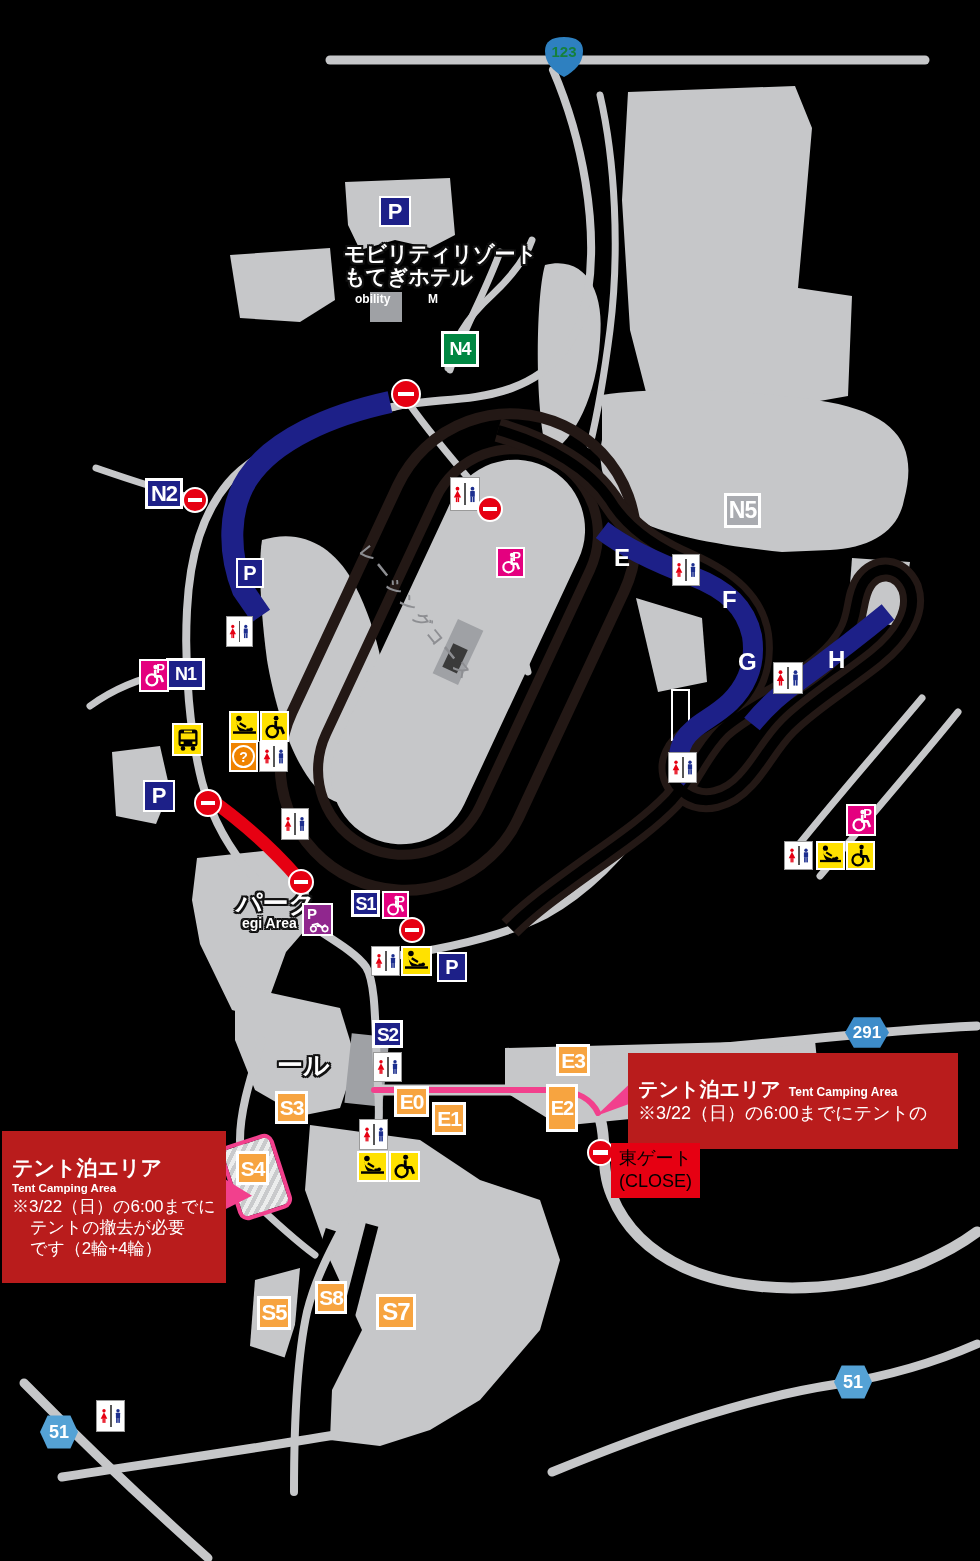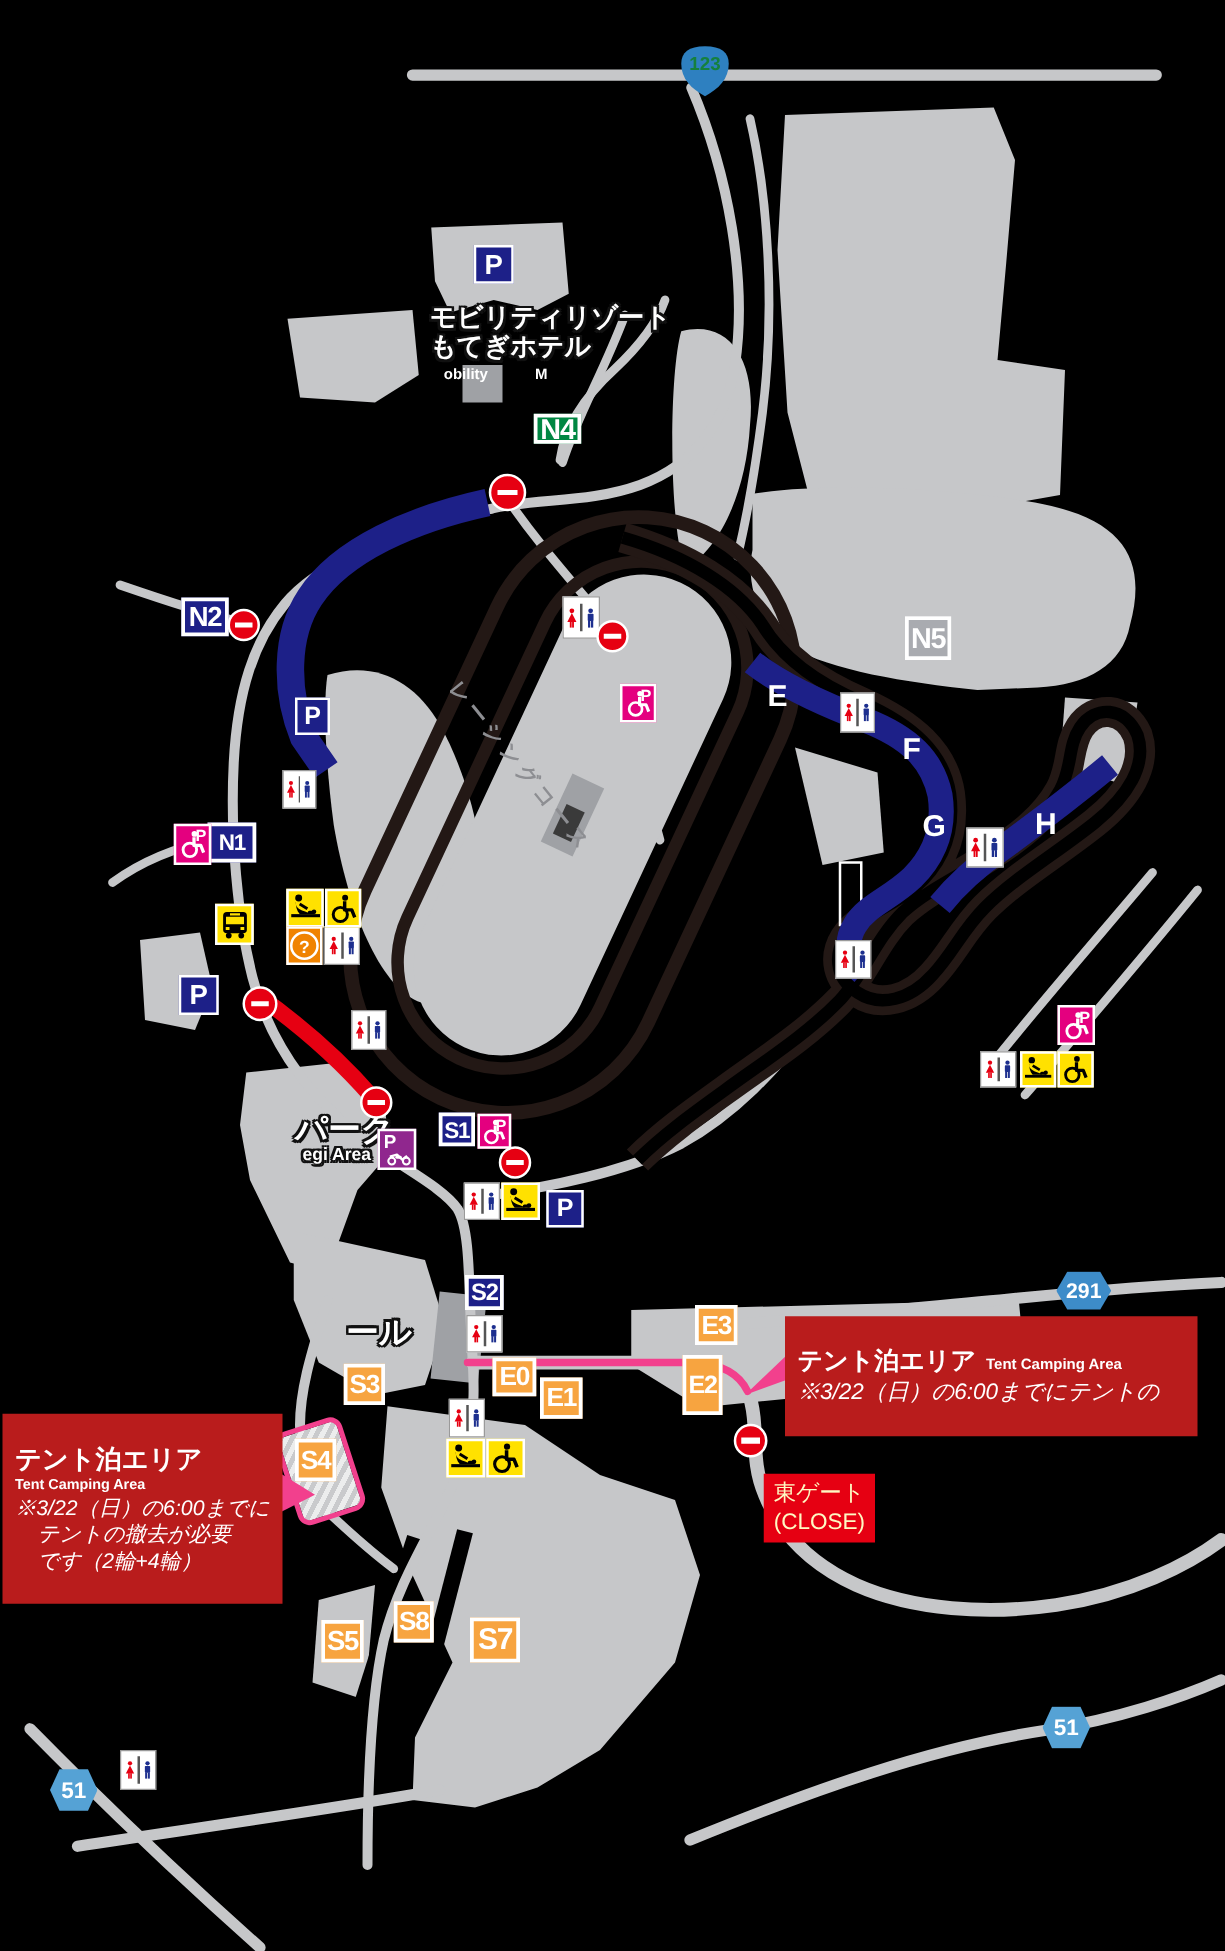--- a/index.html
+++ b/index.html
@@ -43,24 +43,24 @@
   
   .olab{color:#fff;font-weight:bold;white-space:nowrap;
         text-shadow:-2px -2px 0 #111,2px -2px 0 #111,-2px 2px 0 #111,2px 2px 0 #111,
                     0 -2px 0 #111,0 2px 0 #111,-2px 0 0 #111,2px 0 0 #111;}
   .slab{color:#fff;white-space:nowrap;}
   .tsec{color:#fff;font-weight:bold;font-size:24px;white-space:nowrap;}
   
   .callout{background:#b91c1c;color:#fff;padding:24px 10px;line-height:1.25;}
   .callout .ttl{font-weight:bold;font-size:20px;display:inline-block;}
   .callout .sub{font-size:12px;font-weight:bold;display:inline-block;margin-left:8px;}
-  .callout .ln{font-size:18px;white-space:nowrap;font-style:italic;}
+  .callout .ln{font-size:18px;white-space:nowrap;}
   .callout .ind{padding-left:18px;}
   .ptr{background:#f2408d;}
-  .eastgate{background:#e60012;color:#fef9c3;font-size:18px;line-height:1.3;padding:4px 8px;white-space:nowrap;margin-top:36px;}
+  .eastgate{background:#e60012;color:#000000;font-size:18px;line-height:1.3;padding:4px 8px;white-space:nowrap;}
   .rc{color:#8d8e92;font-size:17px;font-weight:bold;letter-spacing:4px;transform:rotate(51deg);transform-origin:left top;white-space:nowrap;}
   .hatch{background:repeating-linear-gradient(135deg,#c9cacc 0 4px,#eceded 4px 8px);
          border:4px solid #f2408d;border-radius:10px;transform:rotate(-18deg);}
 </style>
 </head>
 <body>
 
 <div id="stage">
 
 <svg width="0" height="0" style="position:absolute">
@@ -184,21 +184,21 @@
 <div class="abs olab" style="left:236px;top:886px;font-size:26px">パーク</div>
 <div class="abs olab" style="left:242px;top:915px;font-size:14px">egi Area</div>
 <div class="abs olab" style="left:277px;top:1048px;font-size:26px">ール</div>
 <div class="abs rc" style="left:372px;top:540px">レーシングコース</div>
 
 <div class="abs tsec" style="left:614px;top:544px">E</div>
 <div class="abs tsec" style="left:722px;top:586px">F</div>
 <div class="abs tsec" style="left:738px;top:648px">G</div>
 <div class="abs tsec" style="left:828px;top:646px">H</div>
 
-<div class="abs gate green" style="left:427px;top:331px;width:38px;height:24px;font-size:23px">
+<div class="abs gate green" style="left:441px;top:331px;width:38px;height:36px;font-size:18px">
       <span>N4</span>
     </div>
 <div class="abs gate navy" style="left:145px;top:478px;width:38px;height:31px;font-size:22px">
       <span>N2</span>
     </div>
 <div class="abs gate navy" style="left:166px;top:658px;width:39px;height:32px;font-size:18px">
       <span>N1</span>
     </div>
 <div class="abs gate gray" style="left:724px;top:493px;width:37px;height:35px;font-size:23px">
       <span>N5</span>

